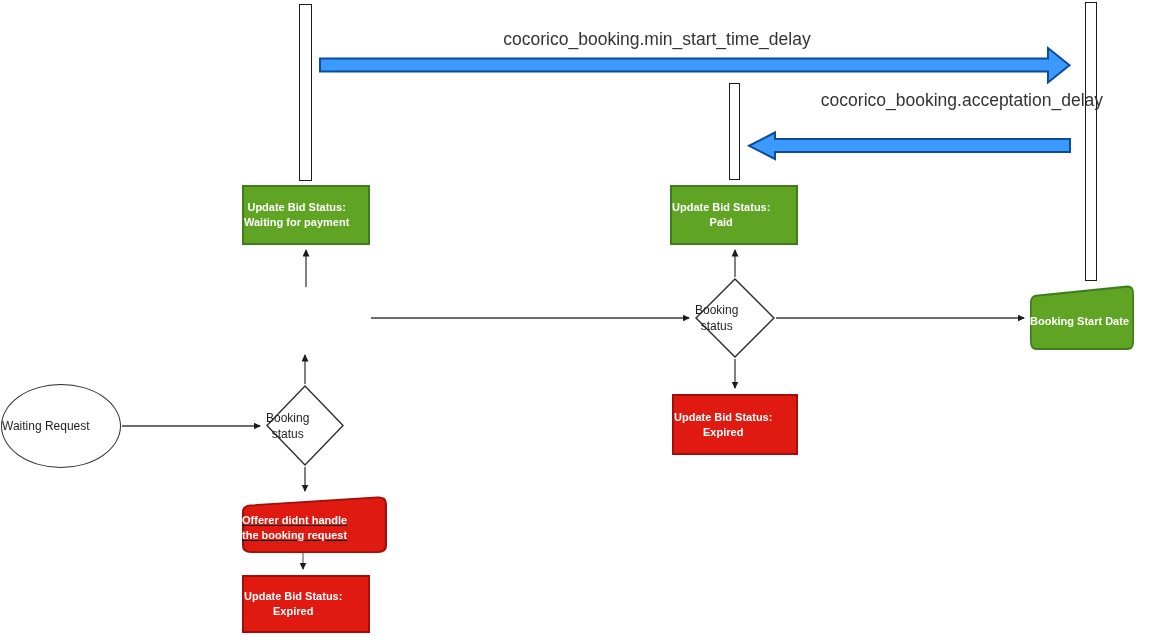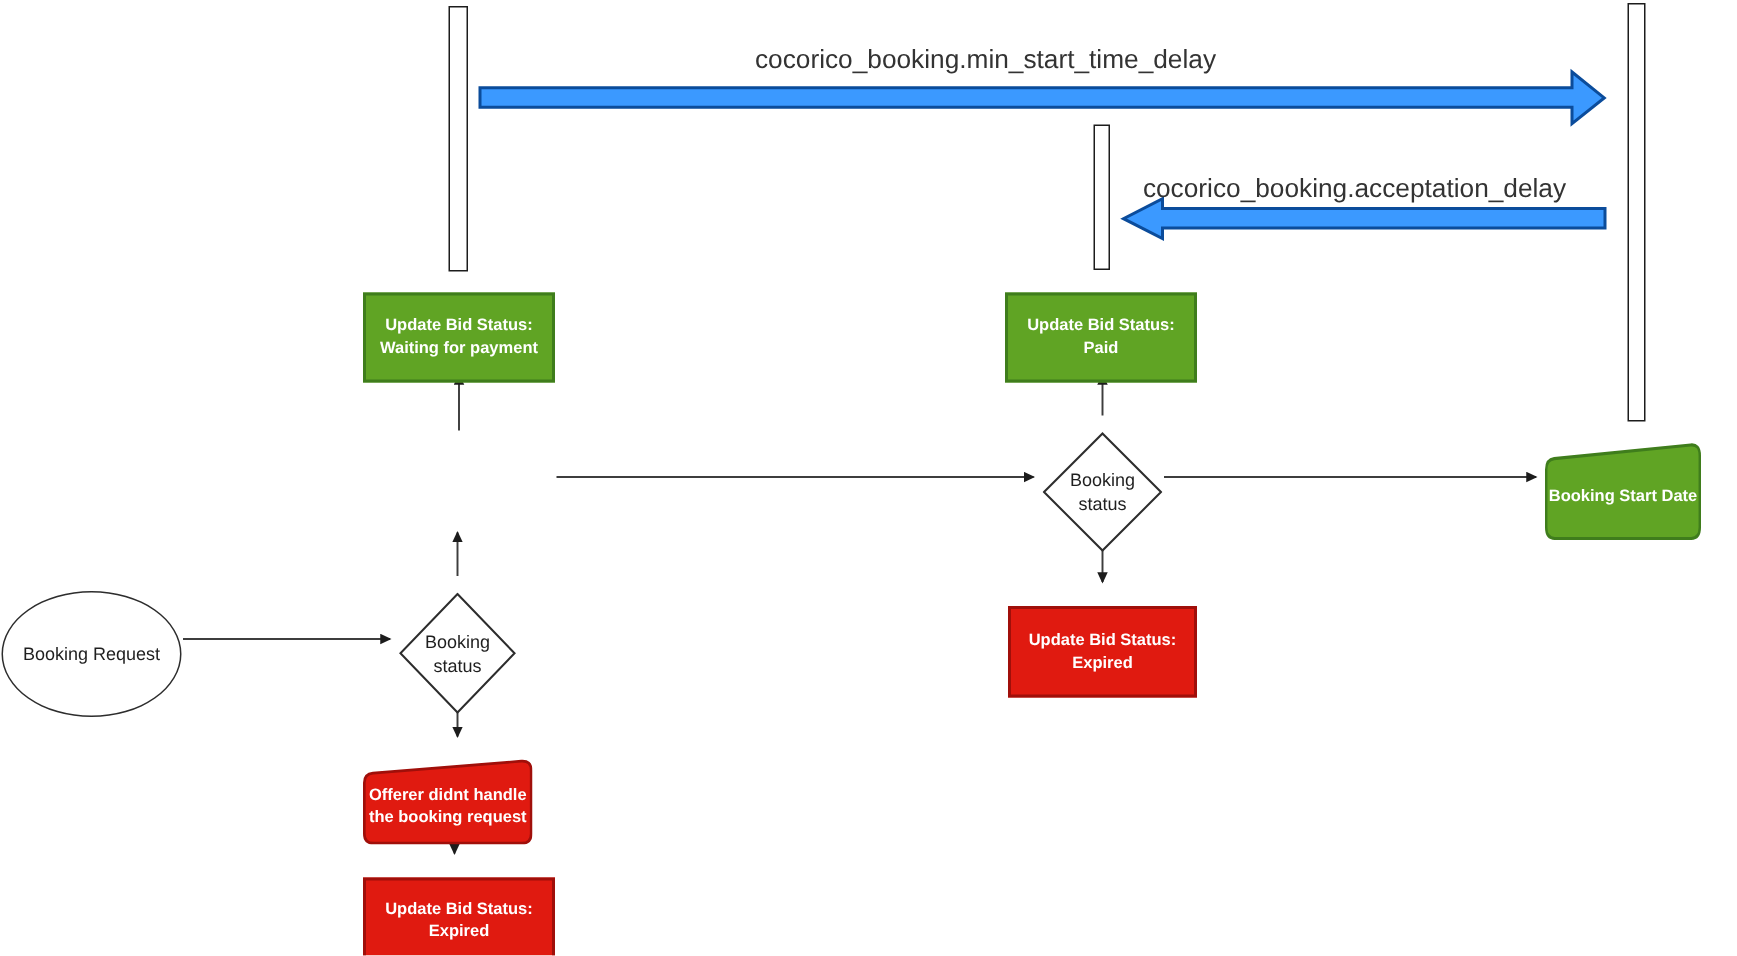--- a/index.html
+++ b/index.html
@@ -11,21 +11,21 @@
     overflow: hidden;
     font-family: "Liberation Sans", sans-serif;
     padding-left: 40px;
   }
   svg.layer {
     position: absolute;
     left: 0; top: 0;
     width: 1158px; height: 637px;
     pointer-events: none;
   }
-  .node { position: absolute; display: flex; align-items: center; justify-content: center; box-sizing: border-box; margin-top: 10px; }
+  .node { position: absolute; display: flex; align-items: center; justify-content: flex-start; box-sizing: border-box; }
   .node-label {
     white-space: pre-line;
     text-align: center;
     font-size: 11px;
     font-weight: bold;
     line-height: 15px;
     color: var(--shape-text, #fff);
     position: relative;
     z-index: 2;
   }
@@ -83,40 +83,40 @@
 
     <polygon class="blue-arrow" points="320,58.5 1048,58.5 1048,48 1069.5,65.3 1048,82.5 1048,71.5 320,71.5"></polygon>
     <polygon class="blue-arrow" points="1070,139 775,139 775,132.5 749,145.8 775,159 775,152 1070,152"></polygon>
   </svg>
 
   <div class="timeline-bar" style="left:299px; top:4px; width:13px; height:177px;"></div>
   <div class="timeline-bar" style="left:729px; top:83px; width:11px; height:97px;"></div>
   <div class="timeline-bar" style="left:1085px; top:2px; width:12px; height:279px;"></div>
 
   <div class="flow-label" style="left:407px; top:29px; width:500px;">cocorico_booking.min_start_time_delay</div>
-  <div class="flow-label" style="left:703px; top:115px; width:400px;">cocorico_booking.acceptation_delay</div>
+  <div class="flow-label" style="left:703px; top:90px; width:400px;text-align:right;">cocorico_booking.acceptation_delay</div>
 
   <div class="node green-rect" style="left:242px; top:185px; width:128px; height:60px;">
     <span class="node-label">Update Bid Status:
 Waiting for payment</span>
   </div>
   <div class="node green-rect" style="left:670px; top:185px; width:128px; height:60px;">
     <span class="node-label">Update Bid Status:
 Paid</span>
   </div>
 
 
   <div class="node" style="left:1030px; top:285px; width:104px; height:65px;">
     <svg class="shape-svg green-card" viewBox="0 0 128 63" preserveAspectRatio="none">
       <path d="M 1 55 L 1 17.5 Q 1 11 7.5 10.4 L 119.5 1.6 Q 127 1 127 8.5 L 127 55 Q 127 62 120 62 L 8 62 Q 1 62 1 55 Z"></path>
     </svg>
     <span class="node-label card-label">Booking Start Date</span>
   </div>
 
-  <div class="node" style="left:242px; top:496px; width:113px; height:57px;">
+  <div class="node" style="left:242px; top:496px; width:145px; height:57px;text-decoration:underline;">
     <svg class="shape-svg red-card" viewBox="0 0 128 63" preserveAspectRatio="none">
       <path d="M 1 55 L 1 17.5 Q 1 11 7.5 10.4 L 119.5 1.6 Q 127 1 127 8.5 L 127 55 Q 127 62 120 62 L 8 62 Q 1 62 1 55 Z"></path>
     </svg>
     <span class="node-label card-label">Offerer didnt handle
 the booking request</span>
   </div>
 
   <div class="node red-rect" style="left:242px; top:575px; width:128px; height:58px;">
     <span class="node-label">Update Bid Status:
 Expired</span>
@@ -136,16 +136,16 @@
 
   <div class="node" style="left:695px; top:278px; width:80px; height:80px;">
     <svg class="shape-svg diamond" viewBox="0 0 80 82" preserveAspectRatio="none">
       <polygon points="40,1 79,41 40,81 1,41"></polygon>
     </svg>
     <span class="dark-label">Booking
 status</span>
   </div>
 
   <div class="node ellipse-node" style="left:1px; top:384px; width:120px; height:84px;">
-    <span class="dark-label">Booking Request</span>
+    <span class="dark-label">Waiting Request</span>
   </div>
 
 </div>
 
 </body></html>

